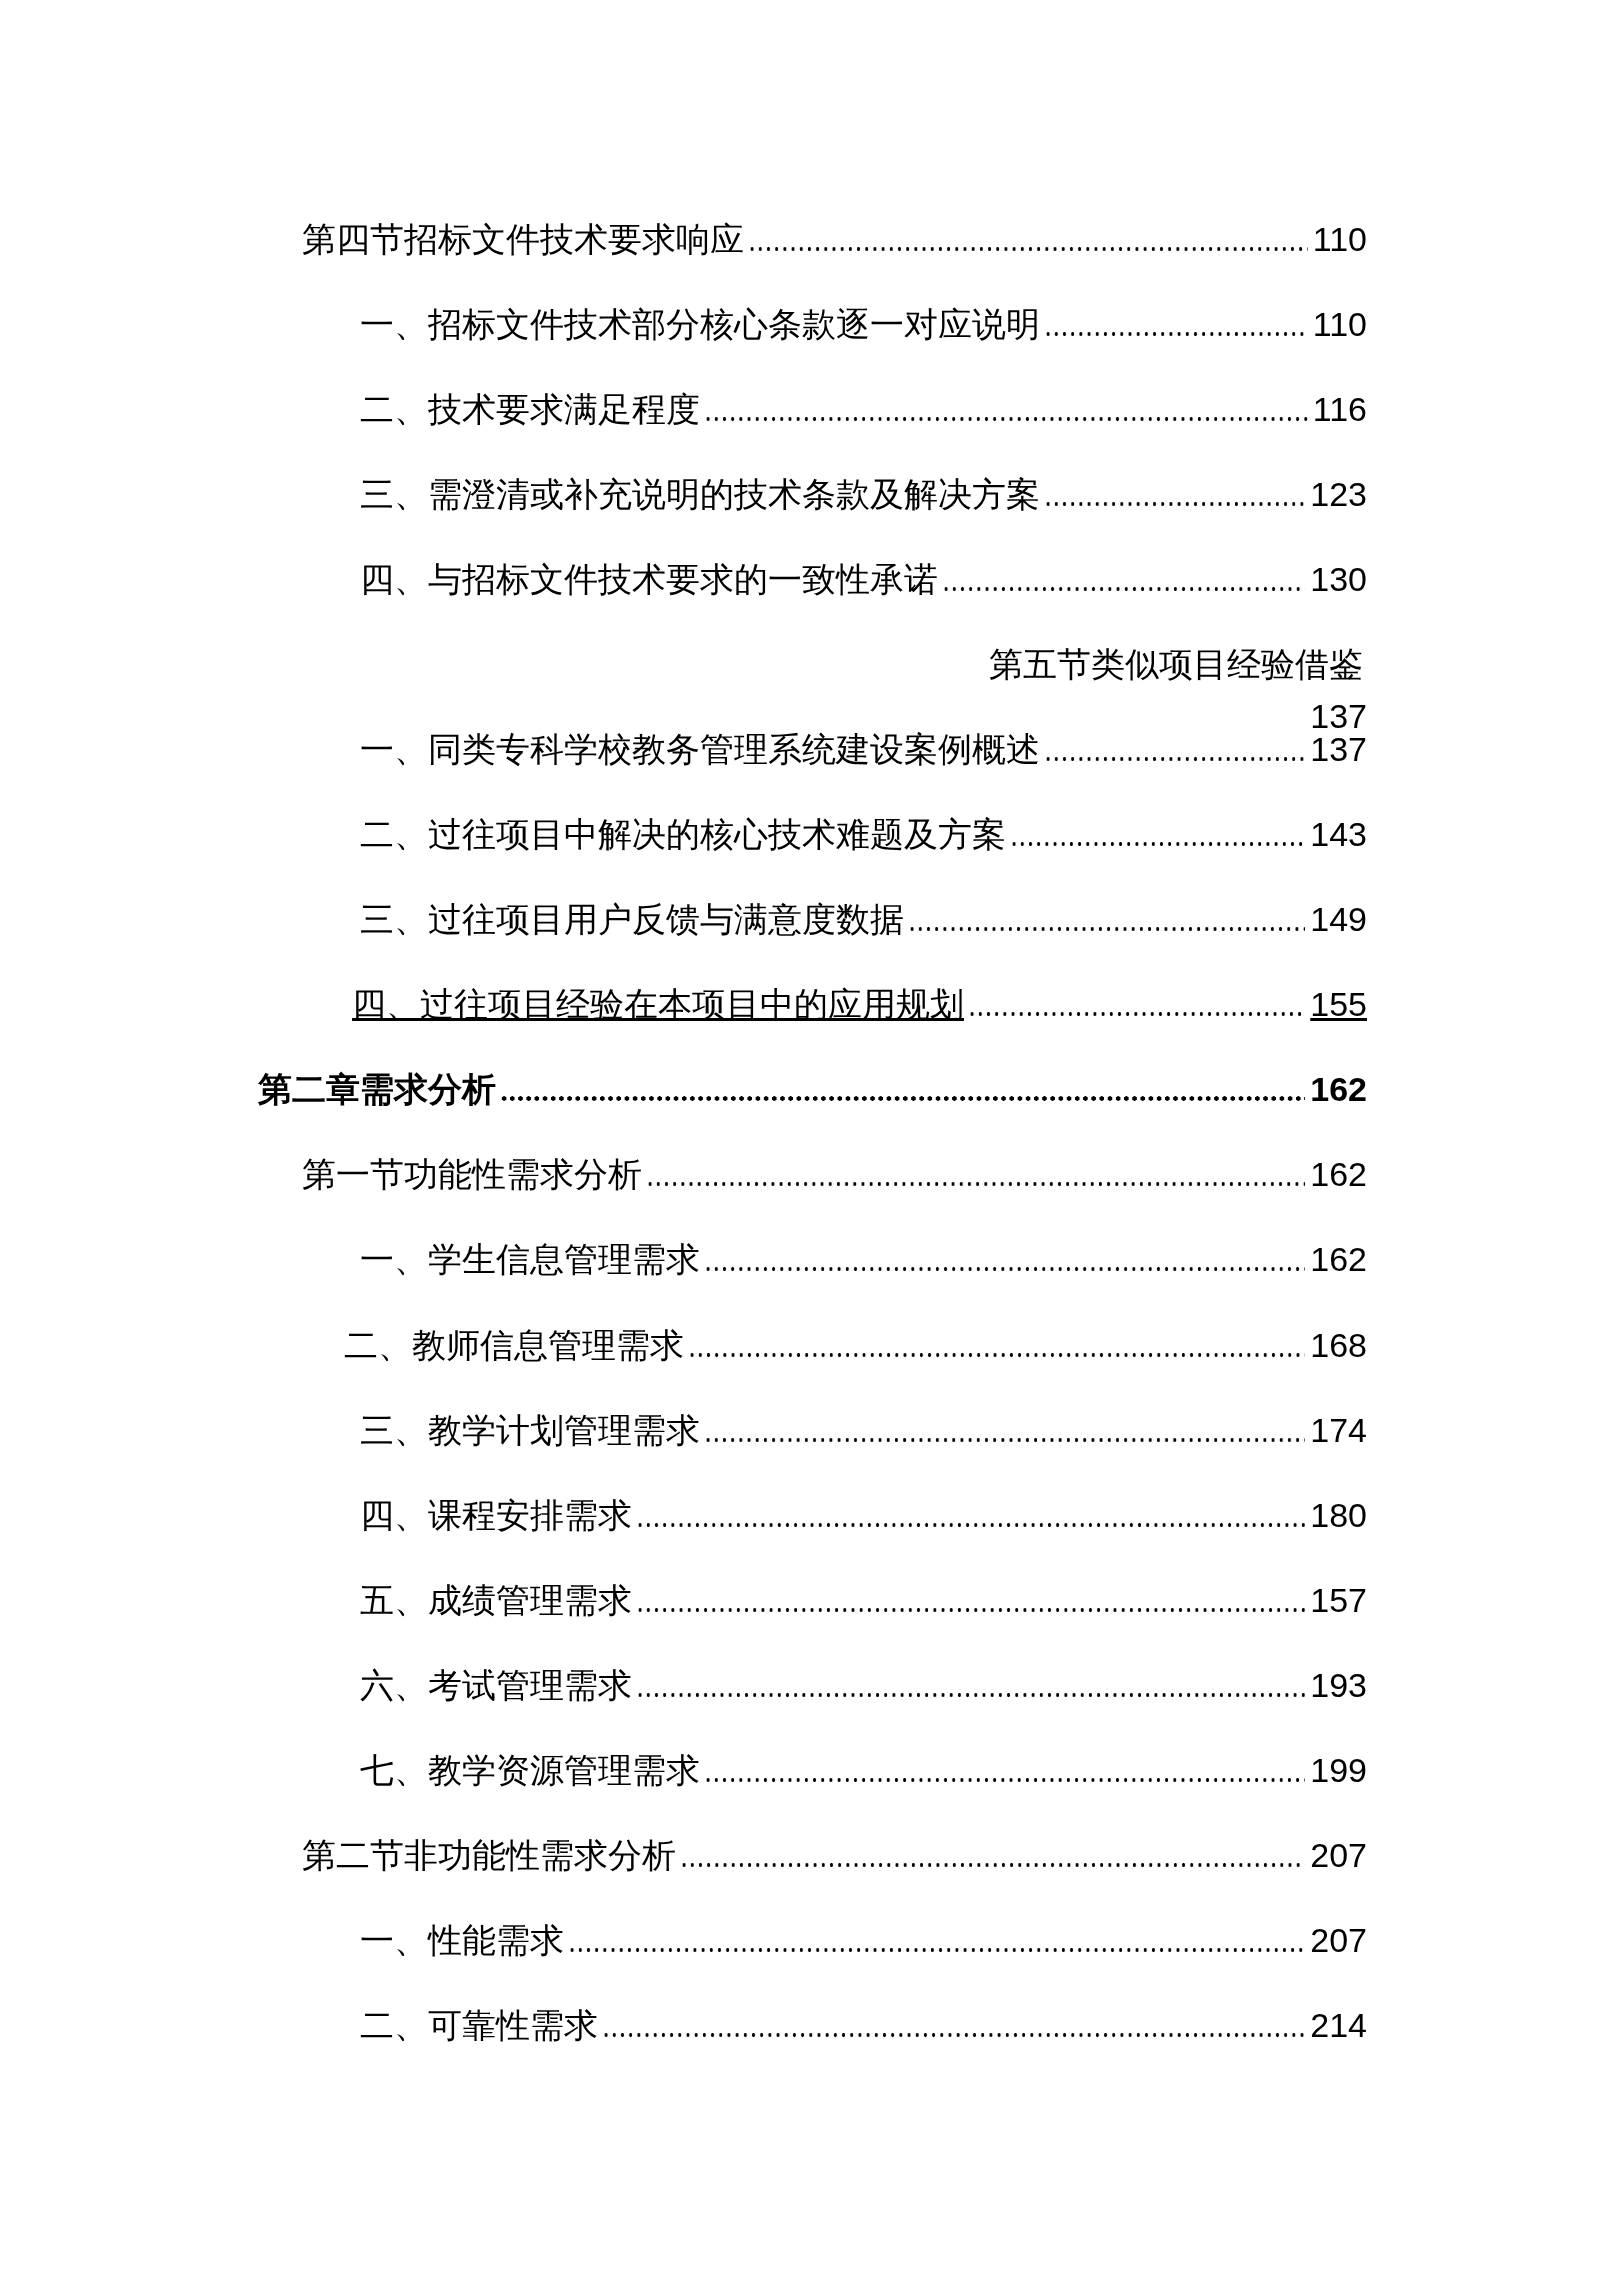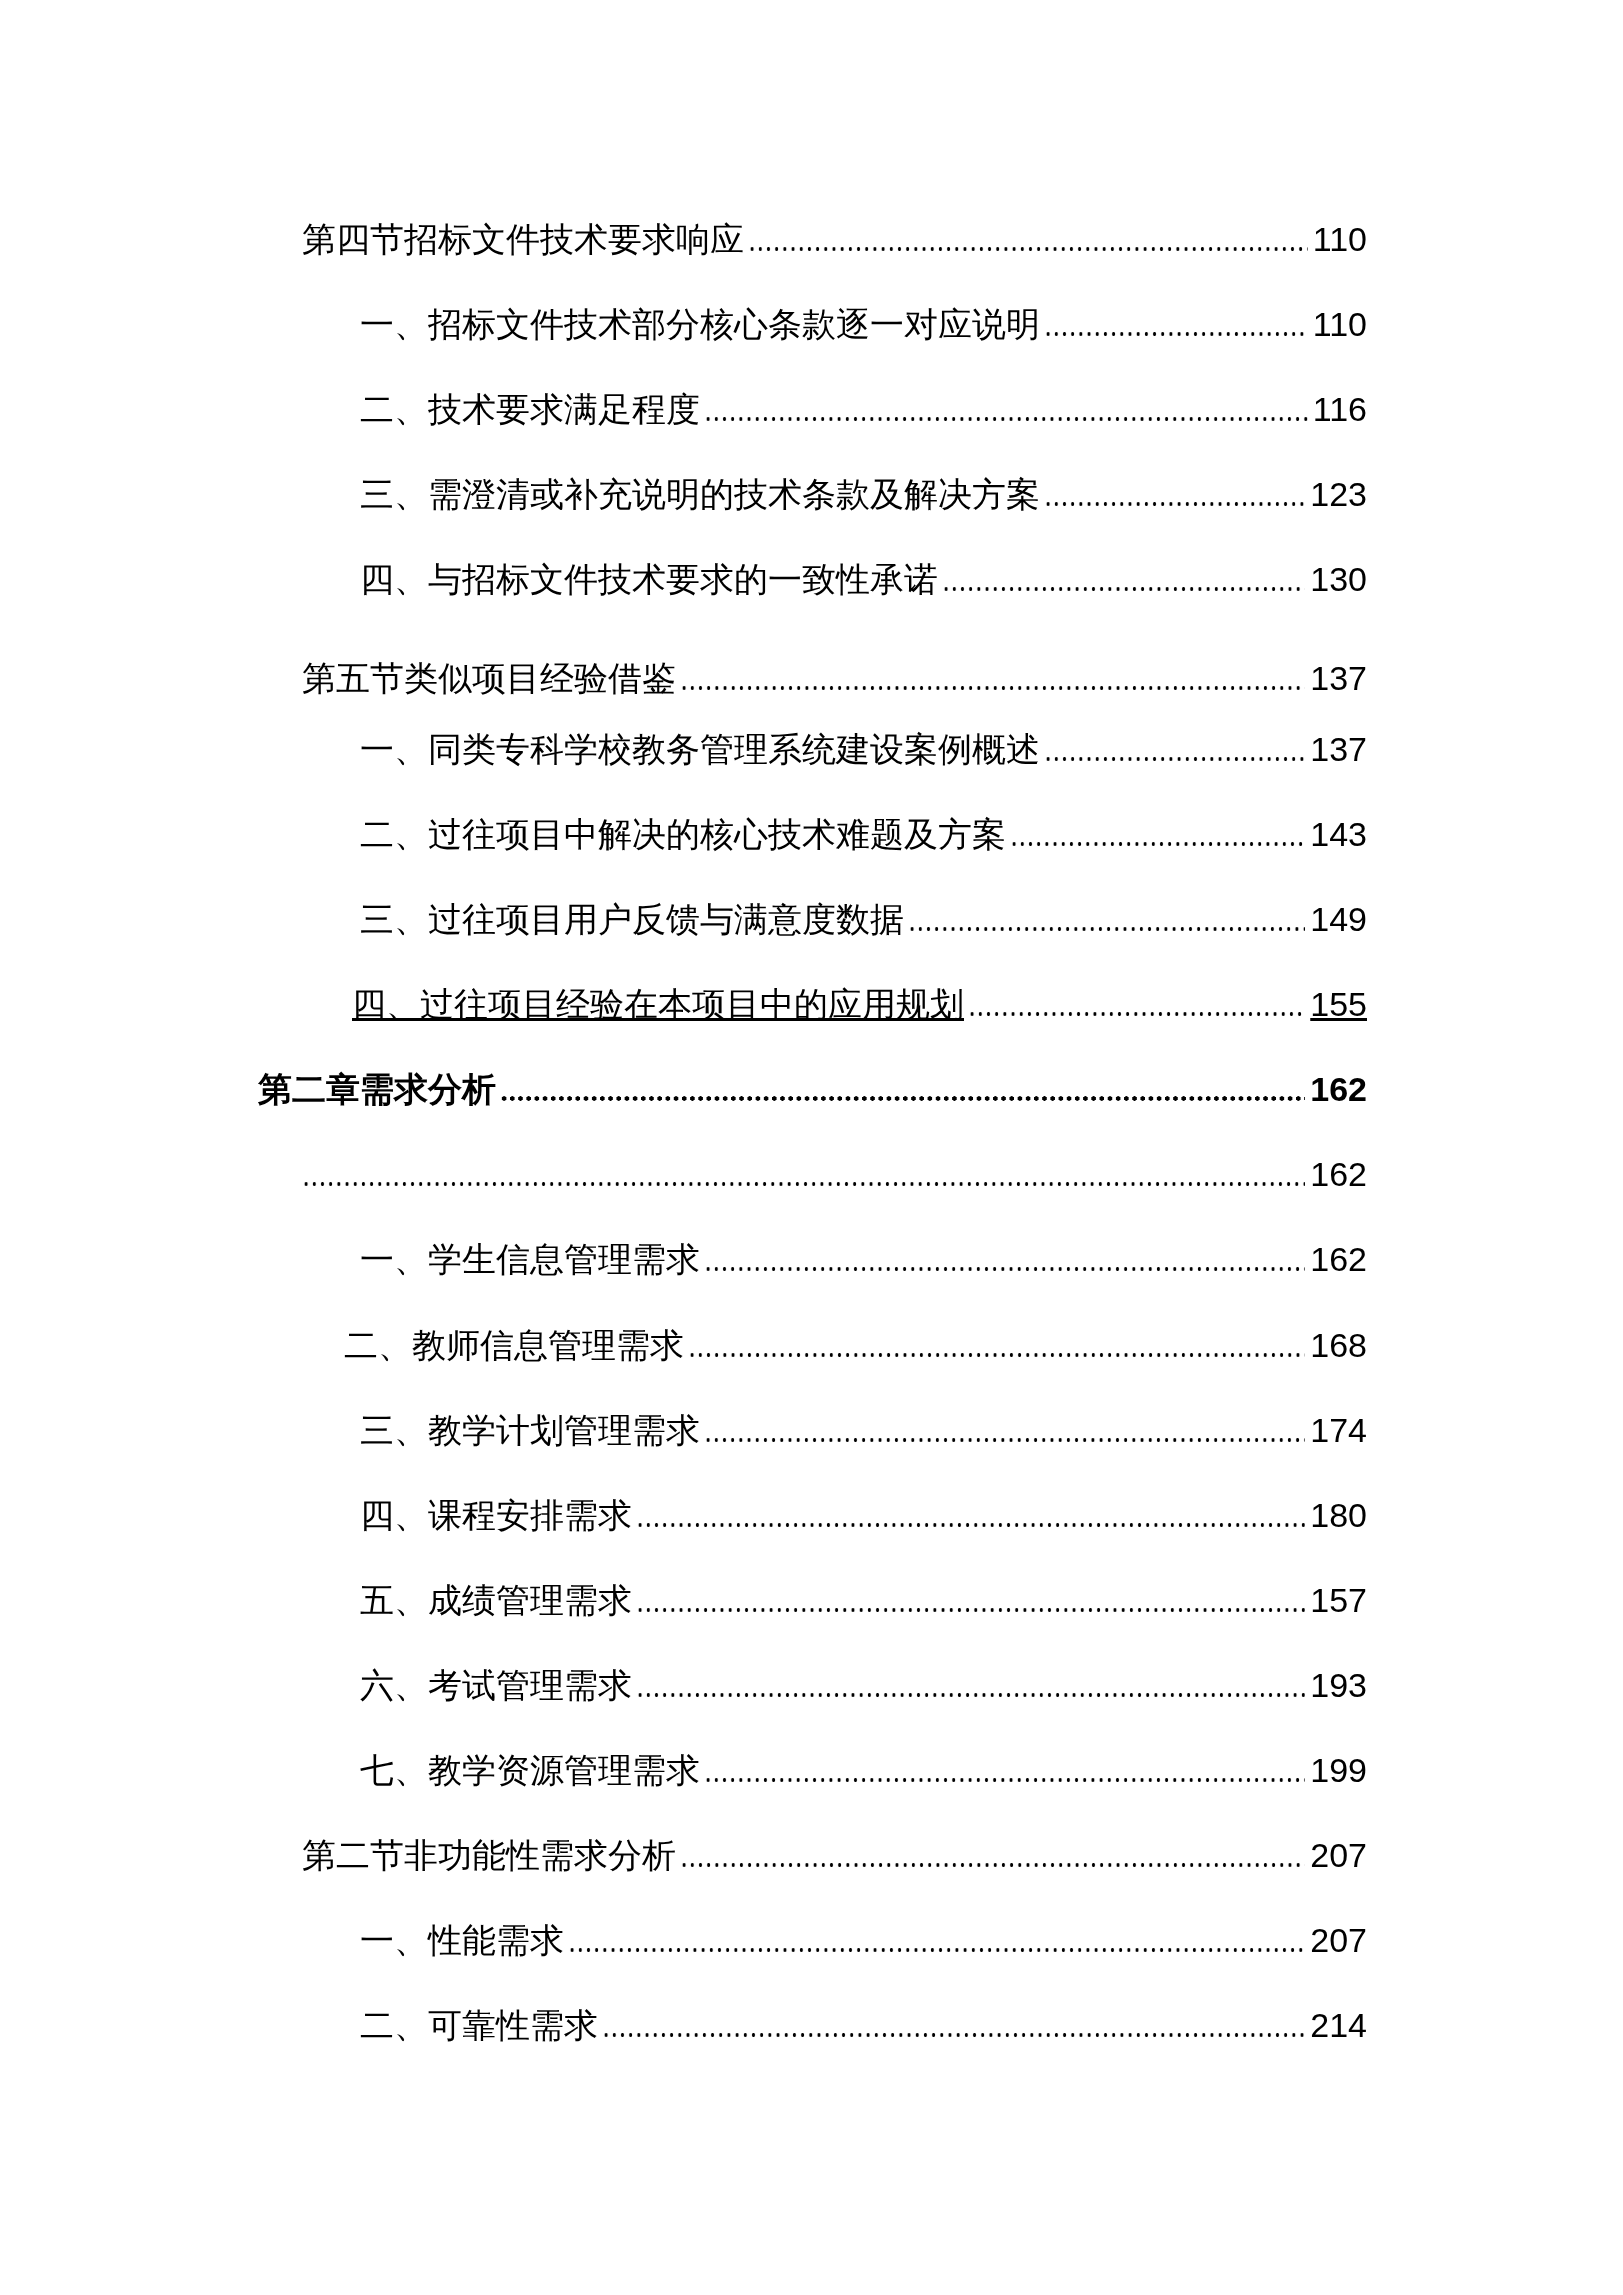--- a/index.html
+++ b/index.html
@@ -39,21 +39,21 @@
   <div class="toc-row level-3" style="top:468px;left:360px;">
     <span class="toc-text">三、需澄清或补充说明的技术条款及解决方案</span>
     <span class="toc-leader"></span>
     <span class="toc-page">123</span>
   </div>
   <div class="toc-row level-3" style="top:553px;left:360px;">
     <span class="toc-text">四、与招标文件技术要求的一致性承诺</span>
     <span class="toc-leader"></span>
     <span class="toc-page">130</span>
   </div>
-  <div class="toc-row level-2" style="top:652px;left:302px;">
+  <div class="toc-row level-2" style="top:638px;left:302px;flex-direction:column;">
     <span class="toc-text">第五节类似项目经验借鉴</span>
     <span class="toc-leader"></span>
     <span class="toc-page">137</span>
   </div>
   <div class="toc-row level-3" style="top:723px;left:360px;">
     <span class="toc-text">一、同类专科学校教务管理系统建设案例概述</span>
     <span class="toc-leader"></span>
     <span class="toc-page">137</span>
   </div>
   <div class="toc-row level-3" style="top:808px;left:360px;">
@@ -70,20 +70,21 @@
     <span class="toc-text">四、过往项目经验在本项目中的应用规划</span>
     <span class="toc-leader"></span>
     <span class="toc-page">155</span>
   </div>
   <div class="toc-row level-1" style="top:1063px;left:258px;">
     <span class="toc-text">第二章需求分析</span>
     <span class="toc-leader"></span>
     <span class="toc-page">162</span>
   </div>
   <div class="toc-row level-2" style="top:1148px;left:302px;">
+    <span class="toc-text">第一节功能性需求分析</span>
     <span class="toc-leader"></span>
     <span class="toc-page">162</span>
   </div>
   <div class="toc-row level-3" style="top:1233px;left:360px;">
     <span class="toc-text">一、学生信息管理需求</span>
     <span class="toc-leader"></span>
     <span class="toc-page">162</span>
   </div>
   <div class="toc-row level-3" style="top:1319px;left:344px;">
     <span class="toc-text">二、教师信息管理需求</span>

